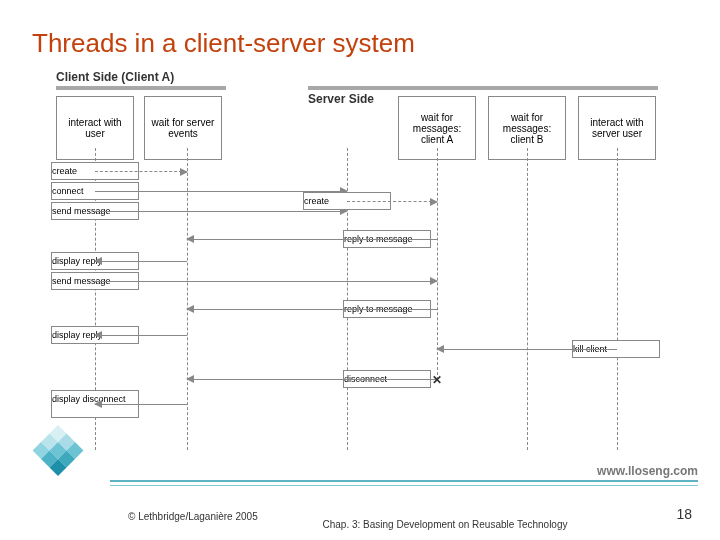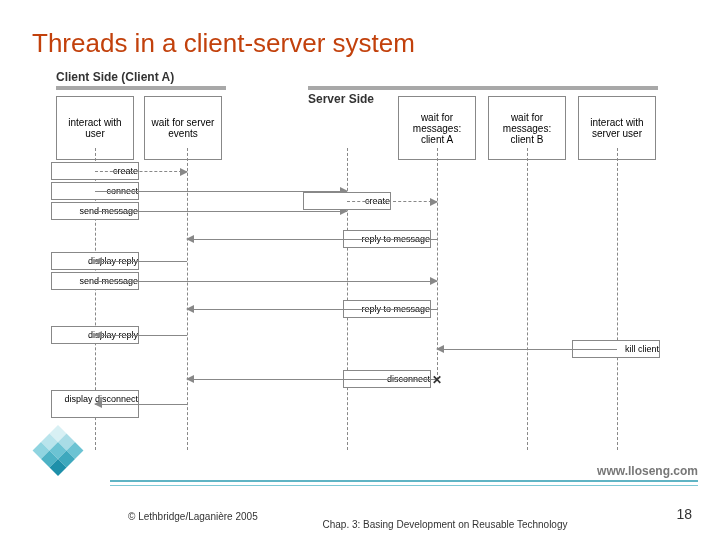--- a/index.html
+++ b/index.html
@@ -4,21 +4,21 @@
 <style>
   * { box-sizing: border-box; margin: 0; padding: 0; }
   body { width: 720px; height: 540px; font-family: Arial, sans-serif; background: #fff; position: relative; overflow: hidden; }
   .slide { width: 720px; height: 540px; position: relative; }
   .title { position: absolute; top: 28px; left: 32px; font-size: 26px; color: #c2410c; }
   .diagram { position: absolute; top: 70px; left: 48px; width: 624px; height: 385px; }
   .side-label { position: absolute; font-size: 12px; font-weight: bold; color: #333; }
   .lane-box { position: absolute; width: 78px; height: 64px; background: #fff; border: 1px solid #888; font-size: 10px; text-align: center; display: flex; align-items: center; justify-content: center; padding: 3px; }
   .lane-bar { position: absolute; height: 4px; background: #a8a8a8; }
   .lifeline { position: absolute; width: 0; border-left: 1px dashed #888; }
-  .msg-label { position: absolute; width: 88px; height: 18px; background: #fff; border: 1px solid #888; font-size: 9px; text-align: right; line-height: 16px; }
+  .msg-label { position: absolute; width: 88px; height: 18px; background: #fff; border: 1px solid #888; font-size: 9px; text-align: left; line-height: 16px; }
   .arrow { position: absolute; height: 1px; background: #888; }
   .arrow.dashed { background: none; border-top: 1px dashed #888; }
   .arrow .head { position: absolute; width: 0; height: 0; border-top: 4px solid transparent; border-bottom: 4px solid transparent; top: -4px; }
   .arrow .head.right { right: -1px; border-left: 8px solid #888; }
   .arrow .head.left { left: -1px; border-right: 8px solid #888; }
   .x-mark { position: absolute; font-size: 12px; font-weight: bold; color: #333; }
   .hr1 { position: absolute; left: 110px; bottom: 58px; width: 588px; height: 2px; background: #5fb4c4; }
   .hr2 { position: absolute; left: 110px; bottom: 54px; width: 588px; height: 1px; background: #7fc9d6; }
   .url { position: absolute; right: 22px; bottom: 62px; font-size: 12px; color: #777; font-weight: bold; }
   .diamond-logo { position: absolute; left: 22px; bottom: 28px; width: 72px; height: 72px; transform: rotate(45deg); }

